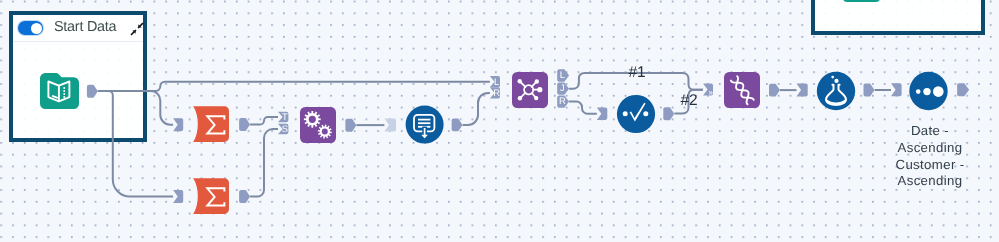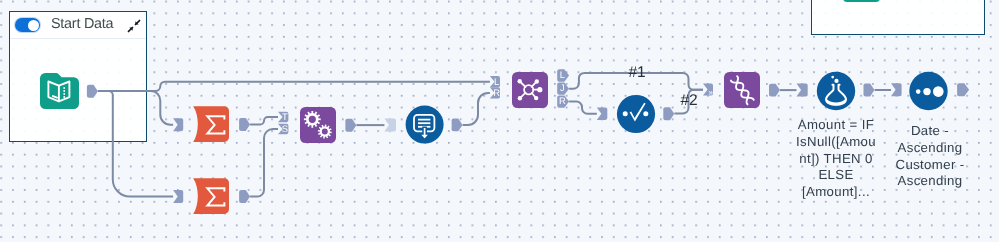--- a/index.html
+++ b/index.html
@@ -2,21 +2,21 @@
 <html><head>
 <meta charset="utf-8">
 <style>
   html,body{margin:0;padding:0;}
   body{width:999px;height:242px;overflow:hidden;
        font-family:"Liberation Sans",sans-serif;
        background:#f4f7fb;
        -webkit-font-smoothing:antialiased;text-rendering:geometricPrecision;}
   #canvas{position:absolute;left:0;top:0;width:999px;height:242px;background:#f4f7fb;}
   #dots{position:absolute;left:0;top:0;}
-  .panel{position:absolute;background:rgba(255,255,255,0.90);border:1px solid #0c4a6e;box-sizing:border-box;}
+  .panel{position:absolute;background:rgba(255,255,255,0.90);border:4px solid #0c4a6e;box-sizing:border-box;}
   #container-panel{left:9px;top:11px;width:138px;height:131px;}
   #corner-panel{left:811px;top:-40px;width:174px;height:75px;}
   #corner-chip{position:absolute;left:843px;top:-12px;width:37px;height:14px;border-radius:4px;background:#0e9e8a;}
   .panel-head{position:absolute;left:0;top:0;right:0;height:26px;background:rgba(255,255,255,0.92);
      border-bottom:1px solid #e6ebf5;}
   .toggle{position:absolute;left:5px;top:6px;width:25px;height:14px;border-radius:7px;
      background:#0d6fd8;box-sizing:border-box;box-shadow:0 0 0 1px #bfd9f2;}
   .toggle .knob{position:absolute;right:1.5px;top:1.5px;width:11px;height:11px;border-radius:50%;background:#fff;}
   .panel-title{position:absolute;left:41px;top:4px;font-size:14.4px;color:#3e4f4d;
      letter-spacing:-0.25px;line-height:16px;}
@@ -194,22 +194,17 @@
       <g fill="#ffffff">
         <circle cx="918.2" cy="91.6" r="2.3"></circle>
         <circle cx="927.0" cy="91.6" r="3.7"></circle>
         <circle cx="938.3" cy="91.6" r="5.3"></circle>
       </g>
     </g>
     <path d="M891.0 83.3 L899.8000000000001 83.3 Q901.6 83.3 901.6 85.1 L901.6 94.5 Q901.6 96.3 899.8000000000001 96.3 L891.0 96.3 L895.6 89.8 Z" fill="#8d9cc0"></path>
     <path d="M959.1 83.35 L964.30 83.35 L969.1 89.8 L964.30 96.25 L959.1 96.25 Q957.1 96.25 957.1 94.25 L957.1 85.35 Q957.1 83.35 959.1 83.35 Z" fill="#8d9cc0"></path>
   </svg>
 
-  <div class="annot" id="annot-formula">Amount = IF
-IsNull([Amou
-nt]) THEN 0
-ELSE
-[Amount]...</div>
   <div class="annot" id="annot-sort">Date -
 Ascending
 Customer -
 Ascending</div>
 </div>
 
 </body></html>

